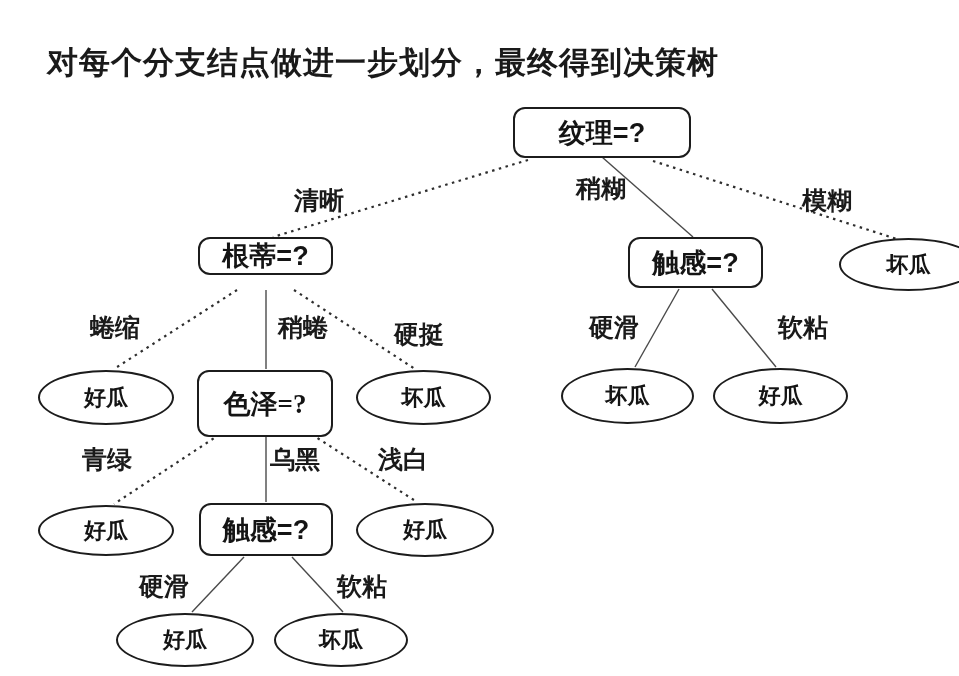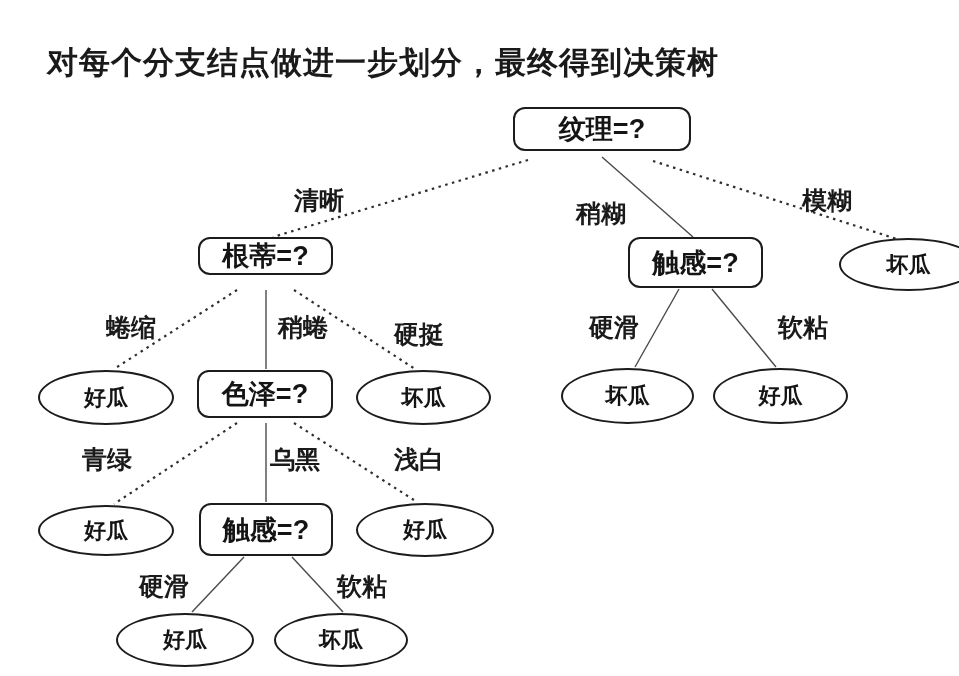--- a/index.html
+++ b/index.html
@@ -78,43 +78,43 @@
       <line x1="571" y1="157" x2="662" y2="237"></line>
       <line x1="235" y1="290" x2="235" y2="369"></line>
       <line x1="648" y1="289" x2="604" y2="367"></line>
       <line x1="681" y1="289" x2="745" y2="367"></line>
       <line x1="235" y1="423" x2="235" y2="502"></line>
       <line x1="213" y1="557" x2="161" y2="612"></line>
       <line x1="261" y1="557" x2="312" y2="612"></line>
     </g>
   </svg>
 
-  <div class="dnode" style="left:482px;top:107px;width:178px;height:44px;">纹理=?</div>
+  <div class="dnode" style="left:482px;top:107px;width:178px;height:51px;">纹理=?</div>
   <div class="dnode" style="left:167px;top:237px;width:135px;height:38px;">根蒂=?</div>
   <div class="dnode" style="left:597px;top:237px;width:135px;height:51px;">触感=?</div>
-  <div class="dnode" style="left:166px;top:370px;width:136px;height:48px;">色泽=?</div>
+  <div class="dnode" style="left:166px;top:370px;width:136px;height:67px;font-family:Liberation Serif, serif;">色泽=?</div>
   <div class="dnode" style="left:168px;top:503px;width:134px;height:53px;">触感=?</div>
 
   <div class="leaf" style="left:808px;top:238px;width:139px;height:53px;">坏瓜</div>
   <div class="leaf" style="left:7px;top:370px;width:136px;height:55px;">好瓜</div>
   <div class="leaf" style="left:325px;top:370px;width:135px;height:55px;">坏瓜</div>
   <div class="leaf" style="left:530px;top:368px;width:133px;height:56px;">坏瓜</div>
   <div class="leaf" style="left:682px;top:368px;width:135px;height:56px;">好瓜</div>
   <div class="leaf" style="left:7px;top:505px;width:136px;height:51px;">好瓜</div>
   <div class="leaf" style="left:325px;top:503px;width:138px;height:54px;">好瓜</div>
   <div class="leaf" style="left:85px;top:613px;width:138px;height:54px;">好瓜</div>
   <div class="leaf" style="left:243px;top:613px;width:134px;height:54px;">坏瓜</div>
 
   <div class="elabel" style="left:288px;top:184px;">清晰</div>
-  <div class="elabel" style="left:570px;top:197px;">稍糊</div>
+  <div class="elabel" style="left:570px;top:172px;">稍糊</div>
   <div class="elabel" style="left:796px;top:184px;">模糊</div>
-  <div class="elabel" style="left:100px;top:311px;">蜷缩</div>
+  <div class="elabel" style="left:84px;top:311px;">蜷缩</div>
   <div class="elabel" style="left:272px;top:311px;">稍蜷</div>
   <div class="elabel" style="left:388px;top:318px;">硬挺</div>
   <div class="elabel" style="left:583px;top:311px;">硬滑</div>
   <div class="elabel" style="left:772px;top:311px;">软粘</div>
   <div class="elabel" style="left:76px;top:443px;">青绿</div>
   <div class="elabel" style="left:264px;top:443px;">乌黑</div>
-  <div class="elabel" style="left:388px;top:443px;">浅白</div>
+  <div class="elabel" style="left:372px;top:443px;">浅白</div>
   <div class="elabel" style="left:133px;top:570px;">硬滑</div>
   <div class="elabel" style="left:331px;top:570px;">软粘</div>
 
 </div>
 
 </body></html>

